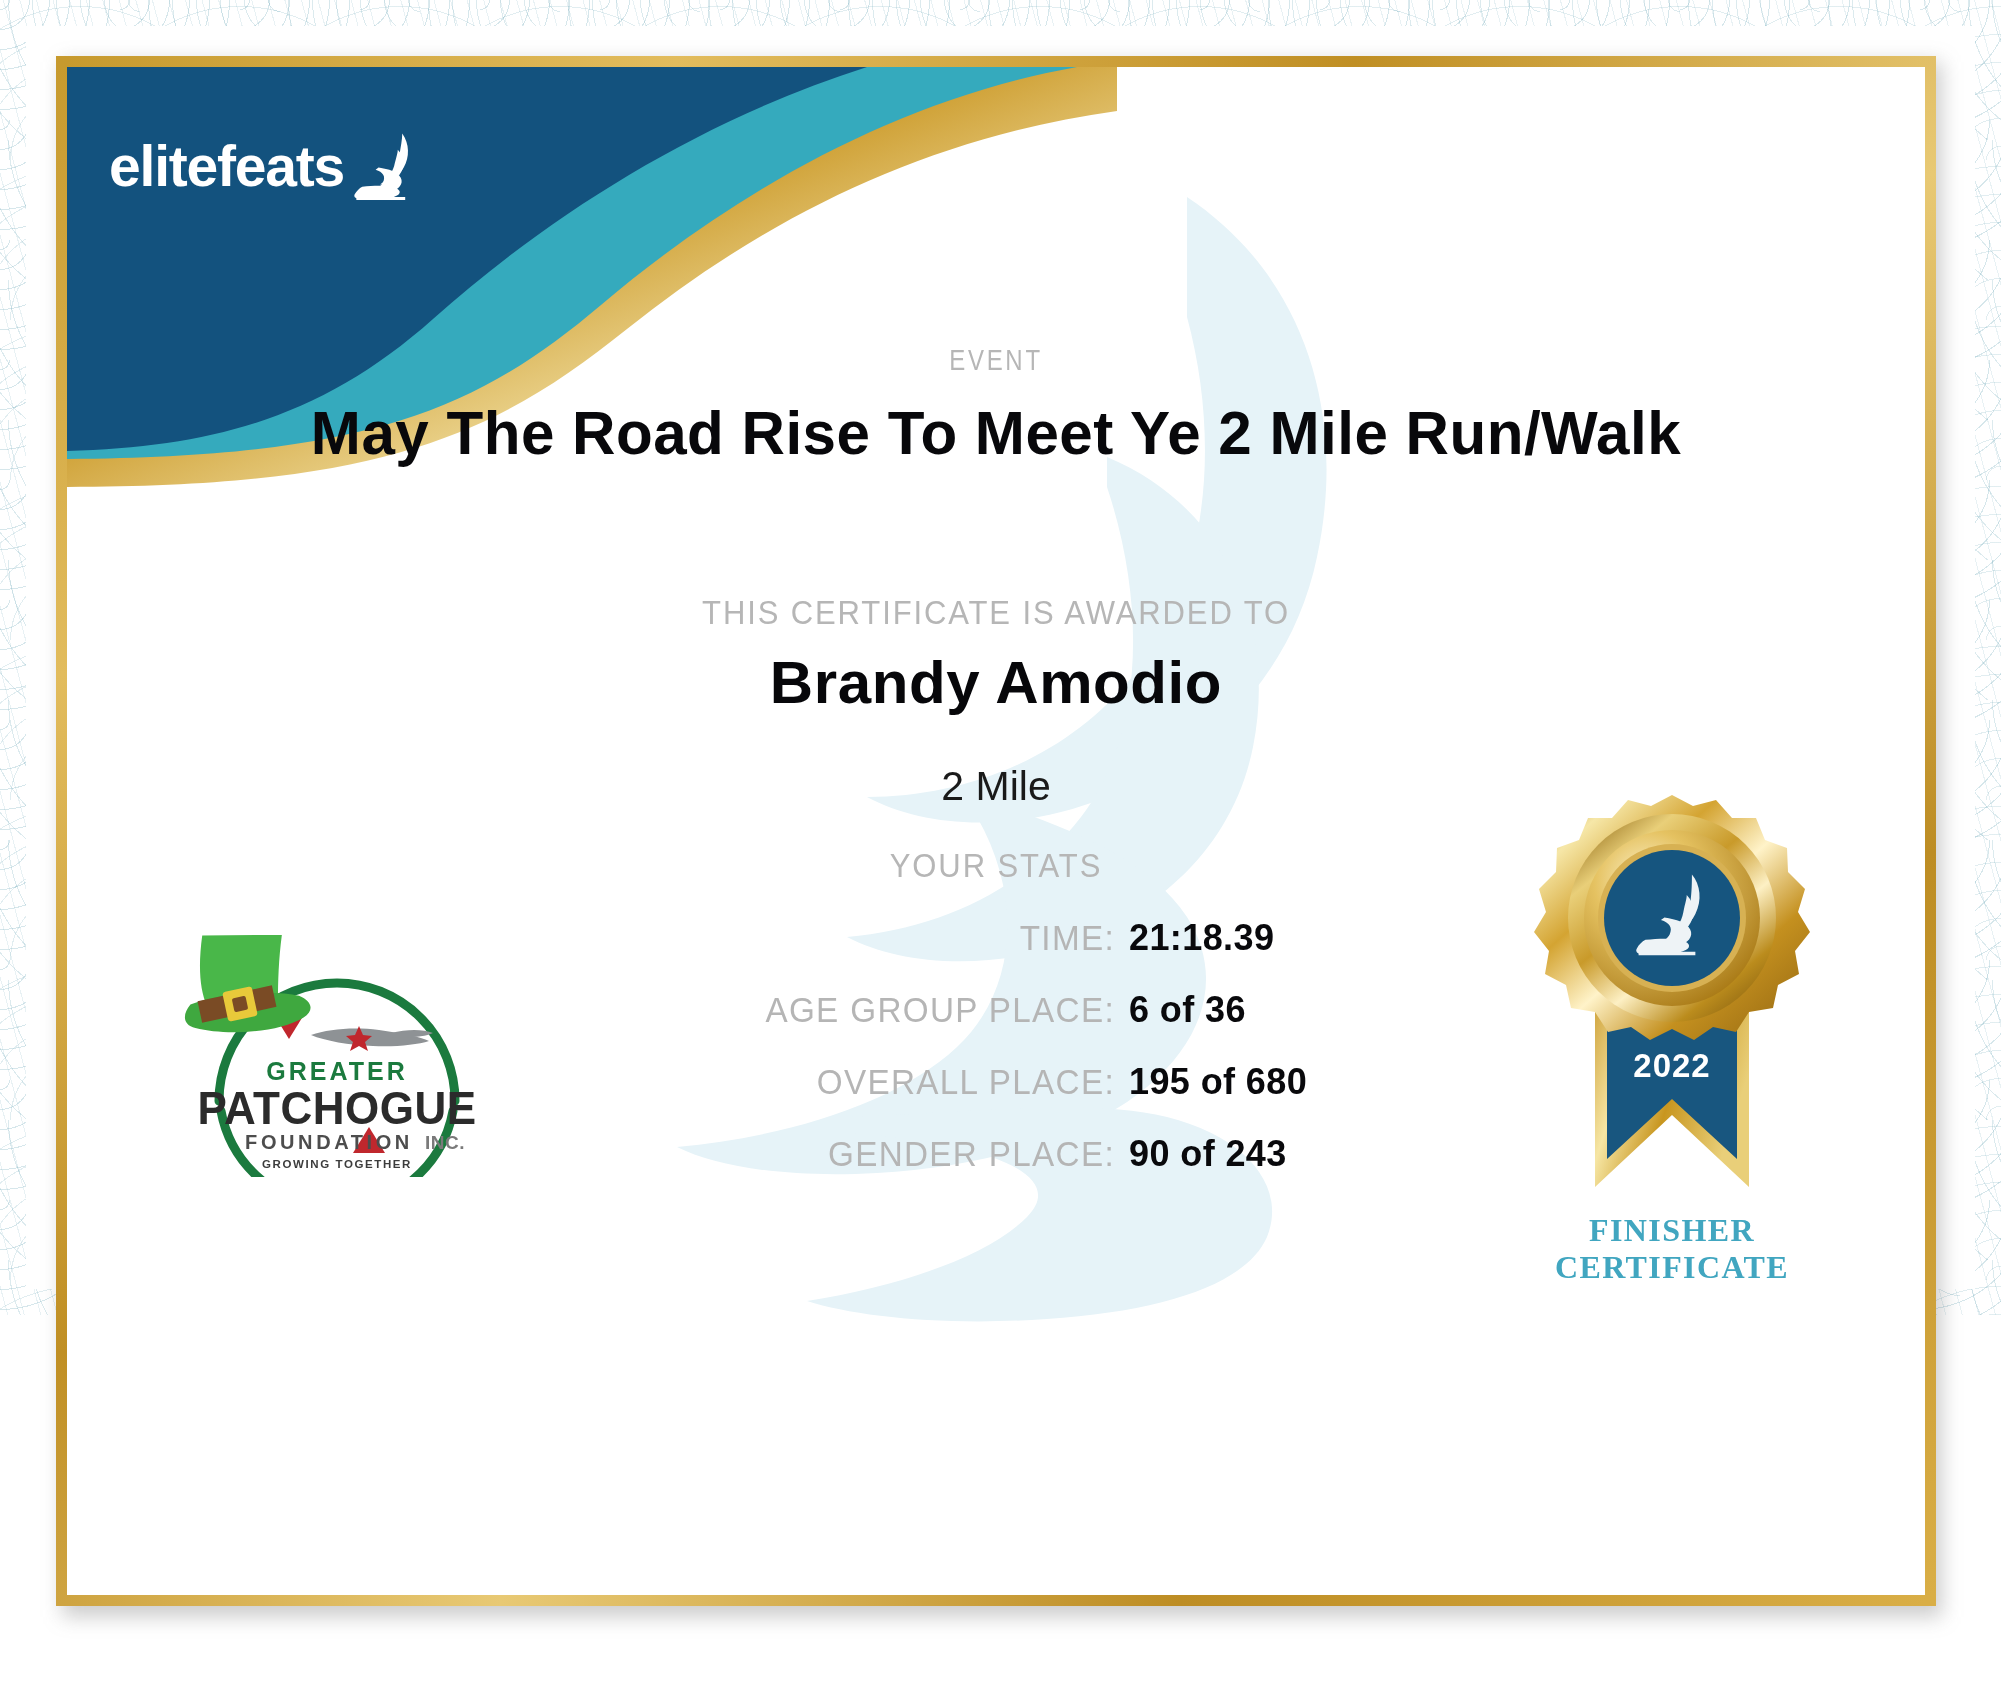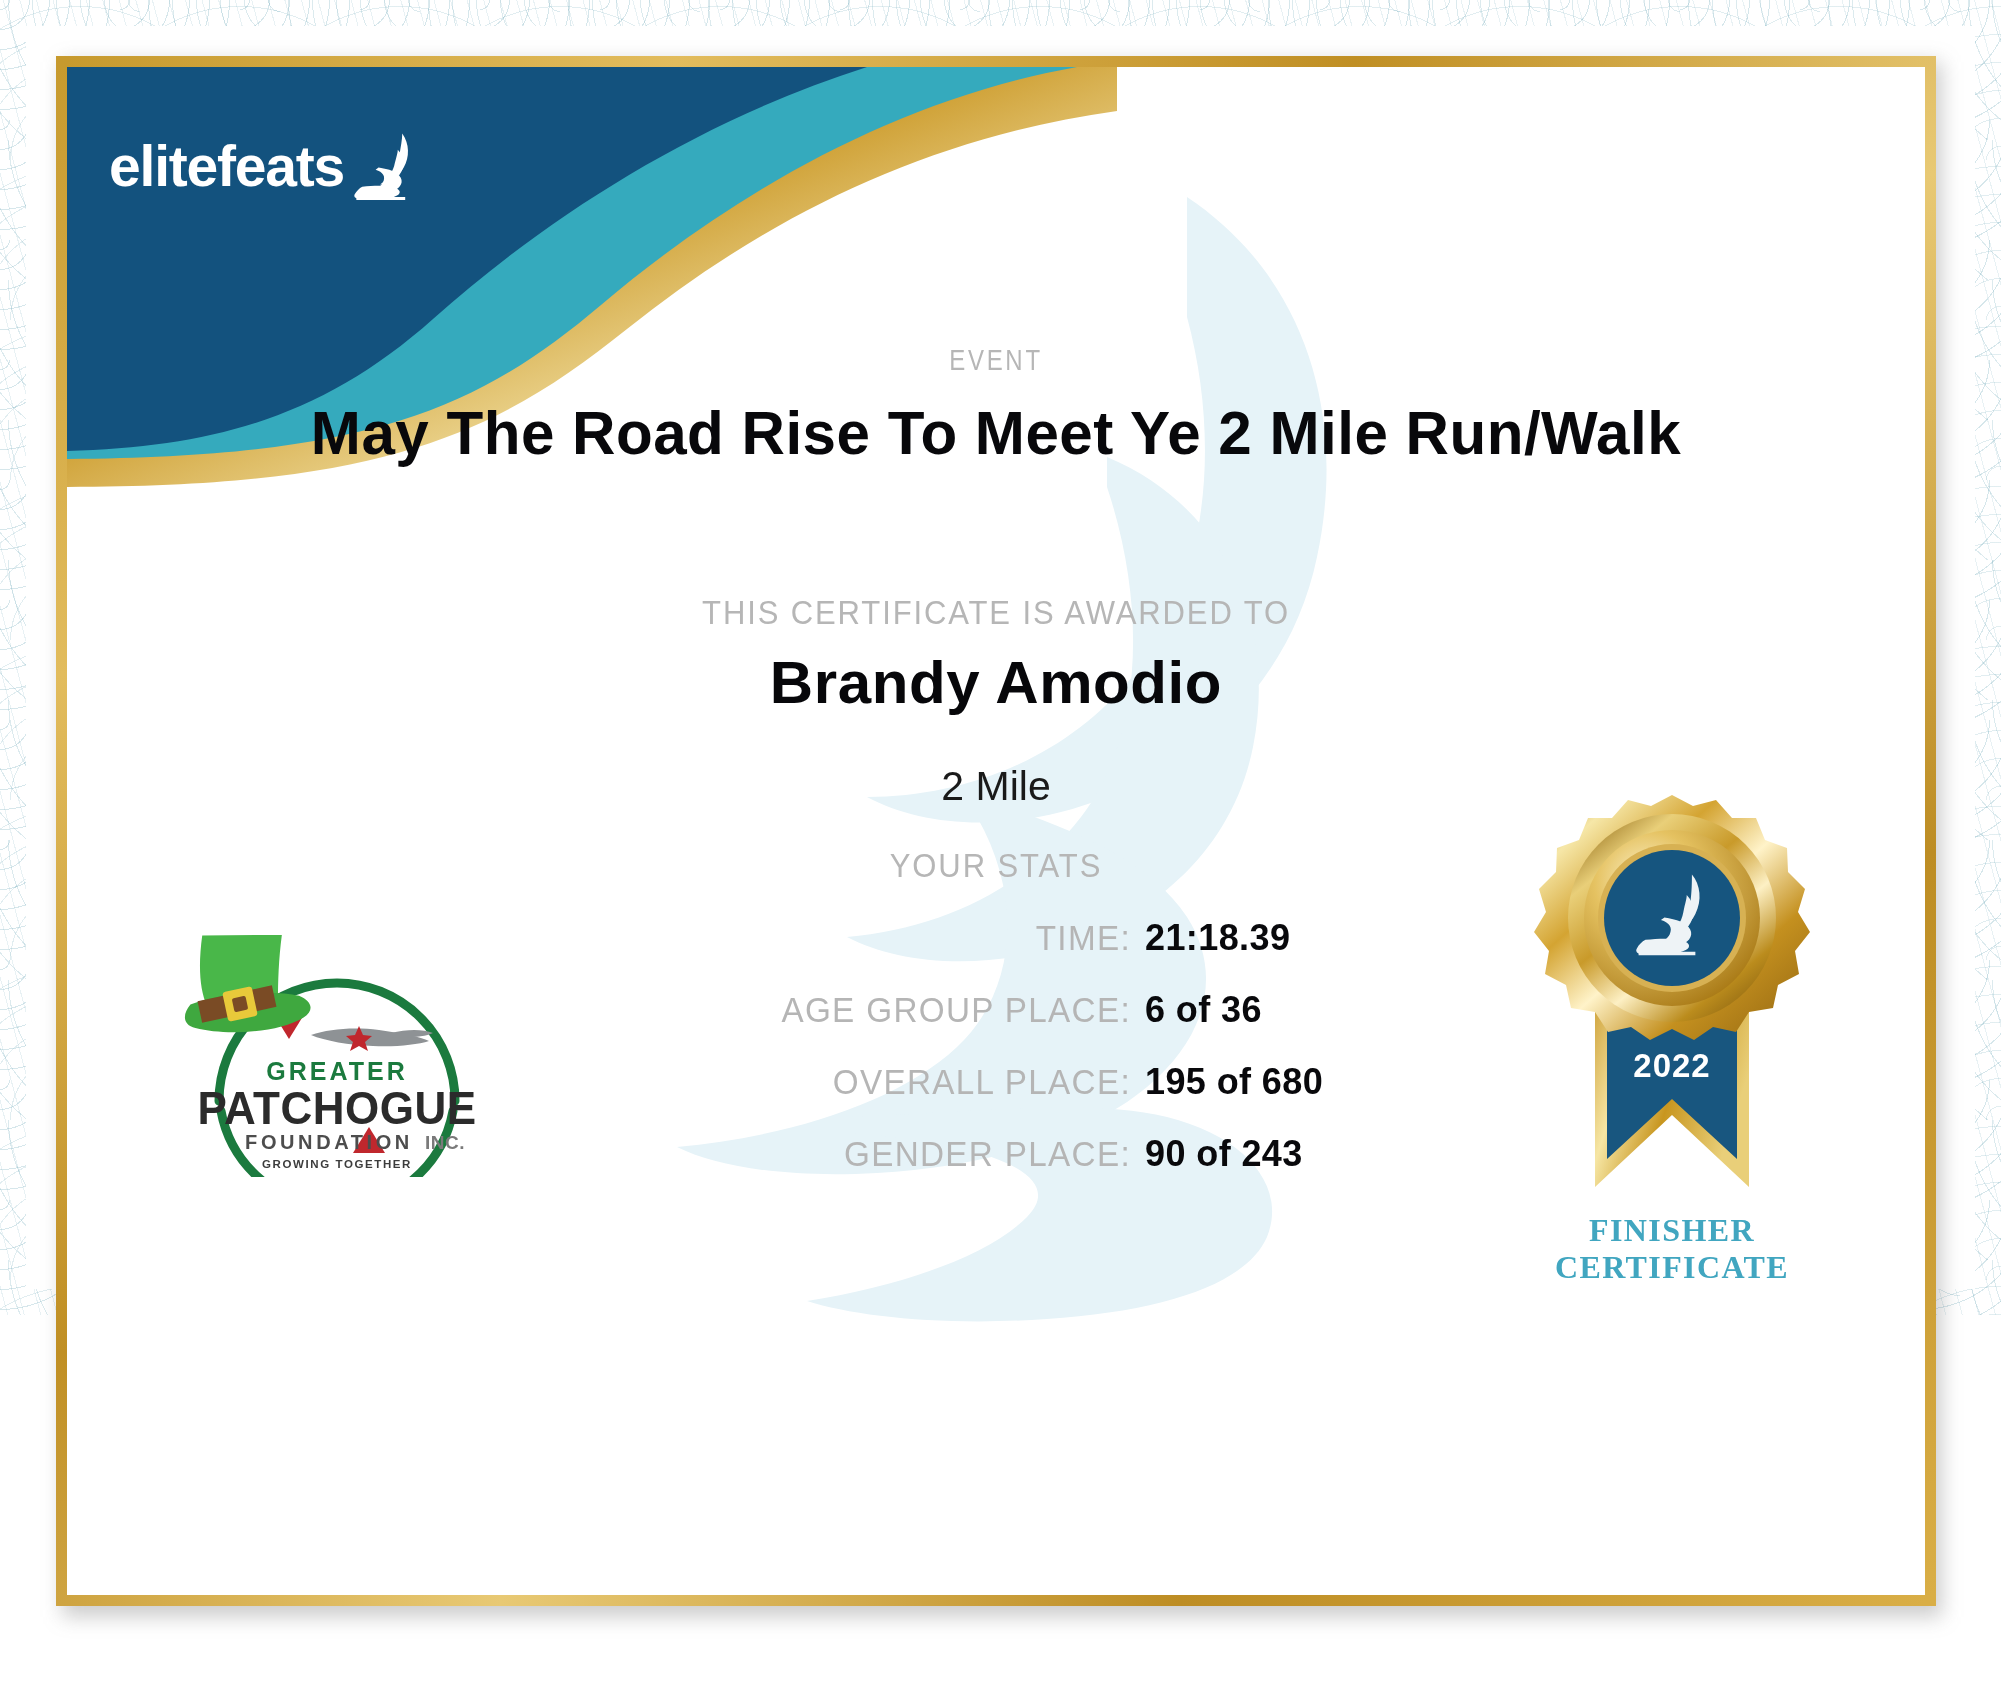--- a/index.html
+++ b/index.html
@@ -131,21 +131,21 @@
     font-family: "Liberation Sans", sans-serif;
     font-weight: 400;
     font-size: 41px;
     color: #1a1a1a;
   }
 
   
   .stats {
     position: absolute;
     top: 850px;
-    left: 16px; width: 100%; padding-left: 28px;
+    left: 0; width: 100%; padding-left: 28px;
   }
   .stat-row {
     display: flex;
     align-items: baseline;
     justify-content: center;
     margin-bottom: 10px;
     height: 62px;
   }
   .stat-label {
     text-align: right;

